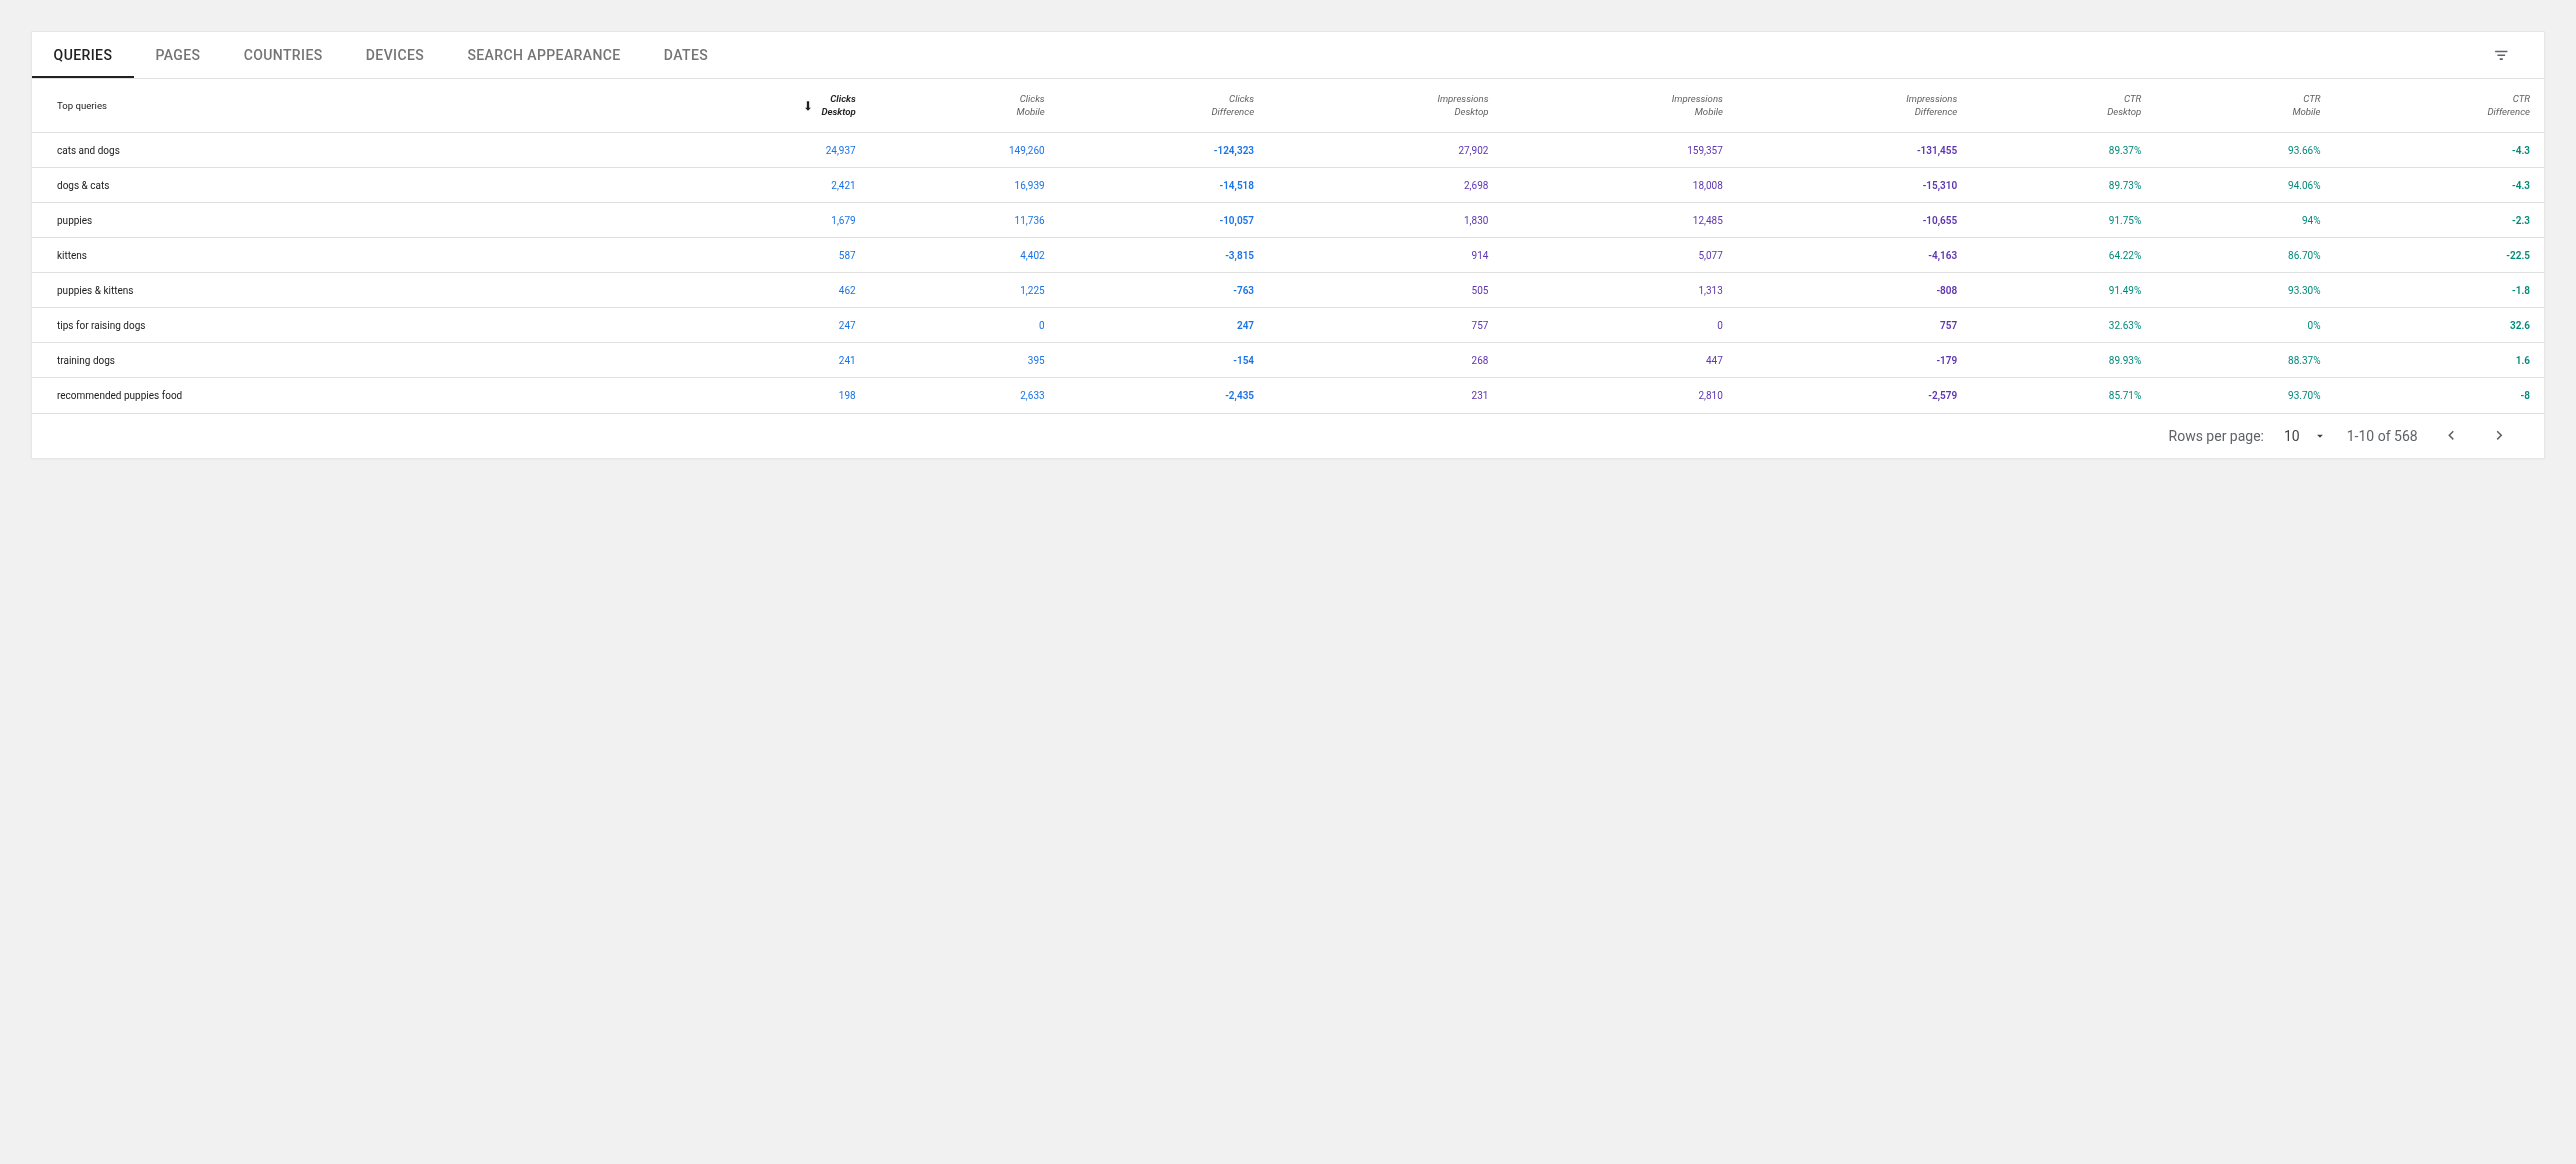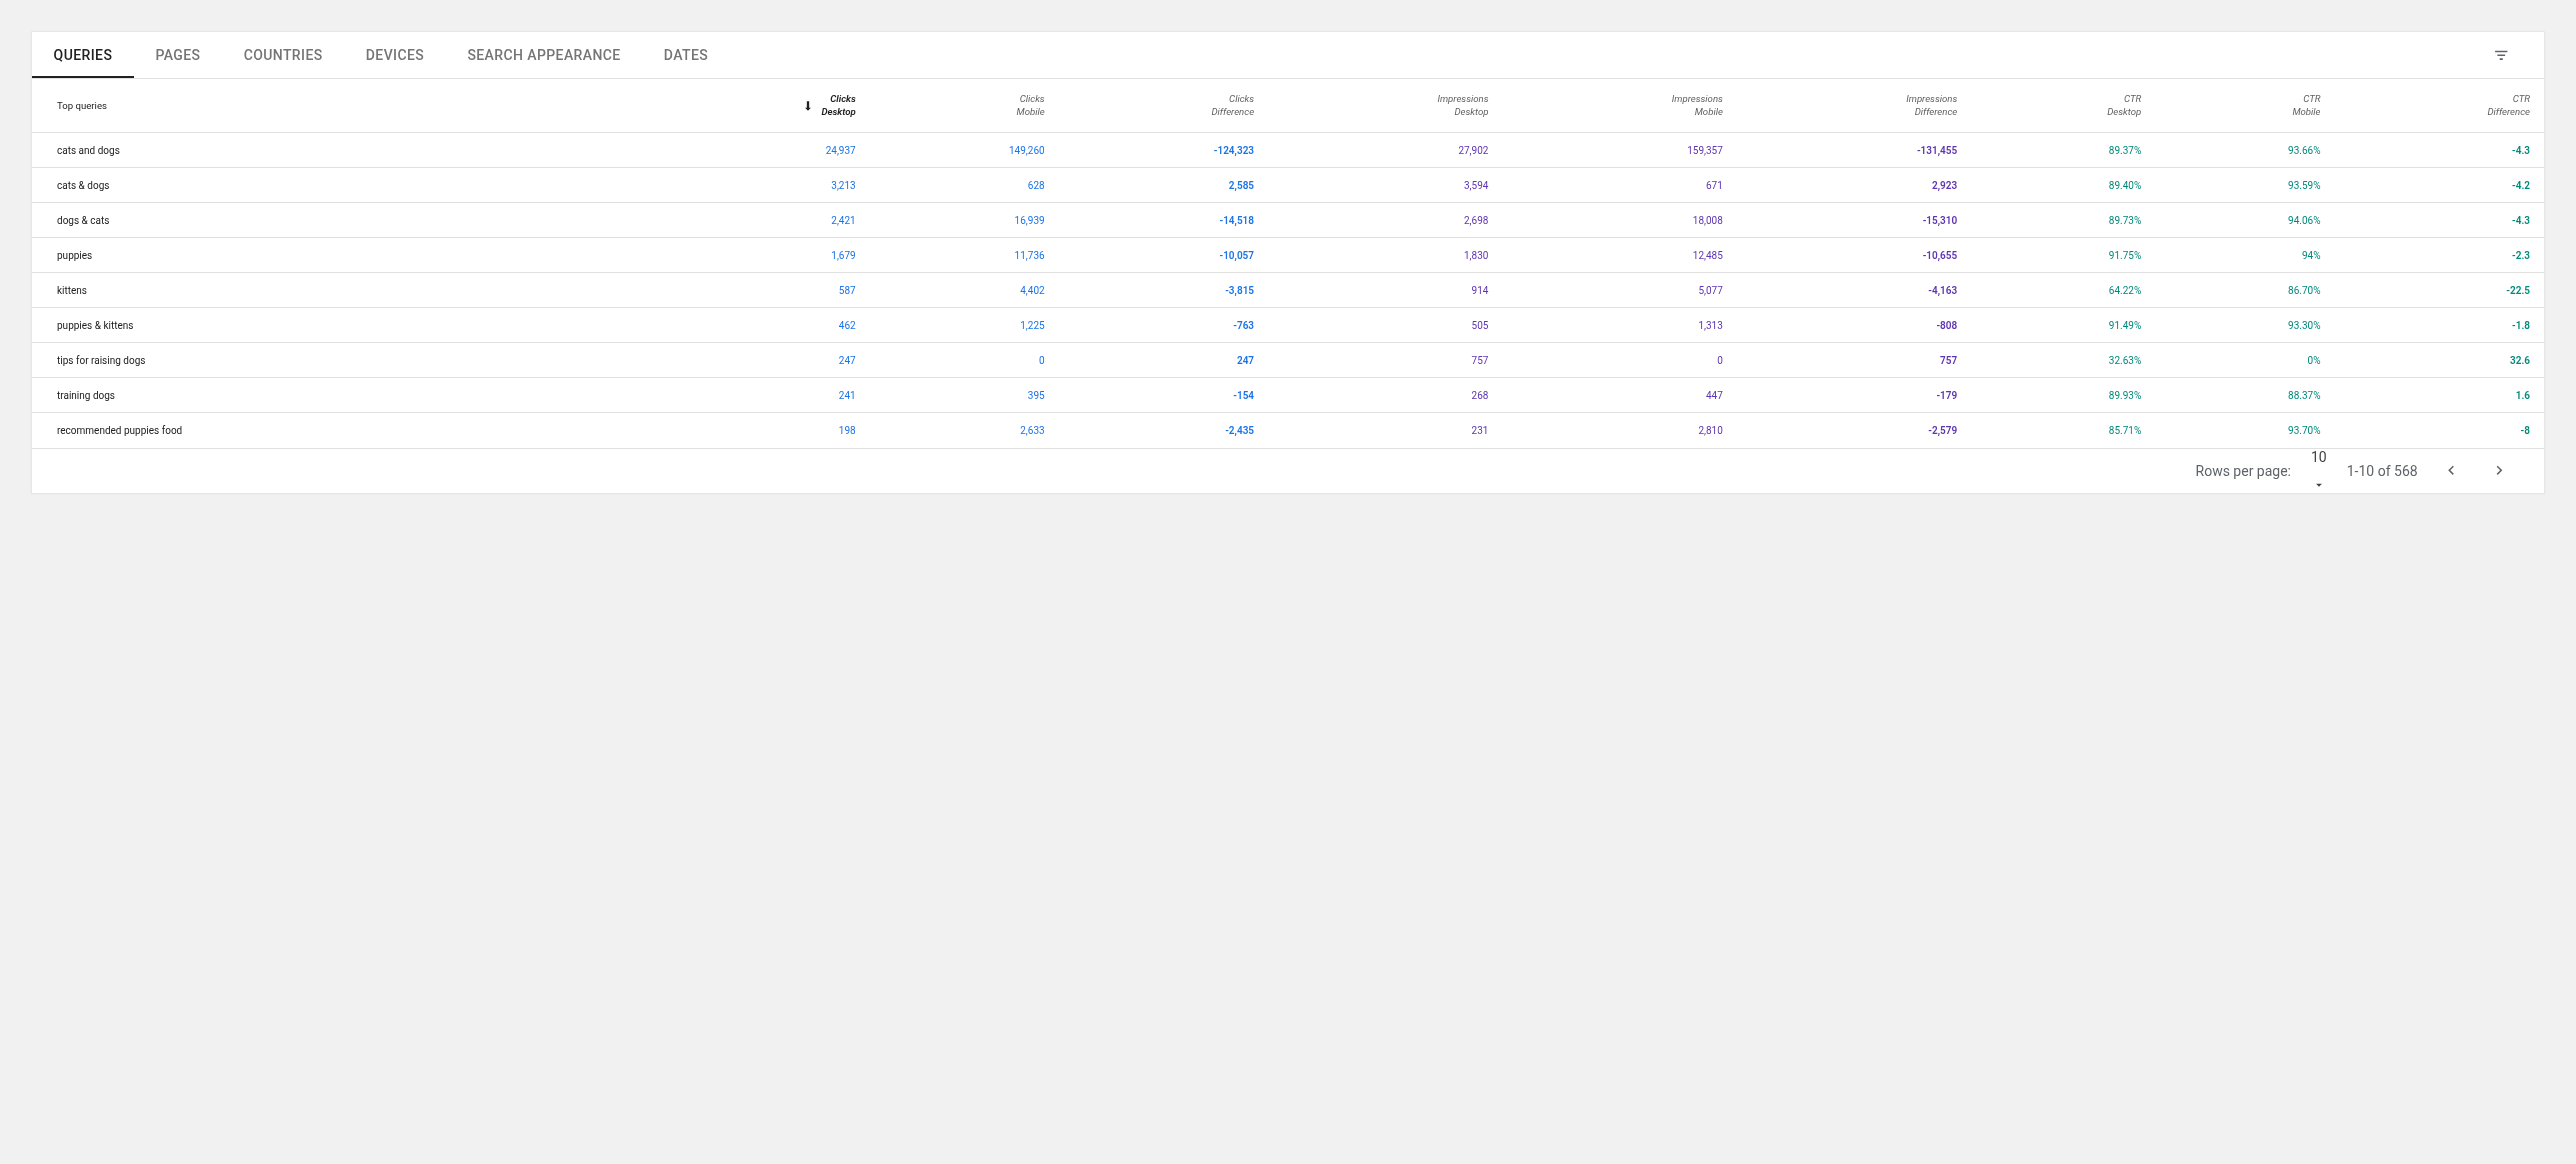--- a/index.html
+++ b/index.html
@@ -133,21 +133,20 @@
     color: #5f6368;
     font-size: 14px;
     border-top: 0.8px solid #e0e0e0;
   }
   .rpp-select {
     display: inline-flex;
     align-items: center;
     gap: 13px;
     color: #424242;
     cursor: pointer;
-    flex-direction: column;
   }
   .pg-btn {
     color: #5f6368;
     cursor: pointer;
     display: inline-flex;
     padding: 4.6px;
   }
   svg.ic-sm { width: 14px; height: 14px; }
   svg.ic-lg { width: 18.5px; height: 18.5px; }
 </style>
@@ -199,32 +198,20 @@
               <td>cats and dogs</td>
               <td class="c-clicks">24,937</td>
               <td class="c-clicks">149,260</td>
               <td class="c-clicks bold">-124,323</td>
               <td class="c-impr">27,902</td>
               <td class="c-impr">159,357</td>
               <td class="c-impr bold">-131,455</td>
               <td class="c-ctr">89.37%</td>
               <td class="c-ctr">93.66%</td>
               <td class="c-ctr bold">-4.3</td>
-            </tr>
-            <tr>
-              <td>cats &amp; dogs</td>
-              <td class="c-clicks">3,213</td>
-              <td class="c-clicks">628</td>
-              <td class="c-clicks bold">2,585</td>
-              <td class="c-impr">3,594</td>
-              <td class="c-impr">671</td>
-              <td class="c-impr bold">2,923</td>
-              <td class="c-ctr">89.40%</td>
-              <td class="c-ctr">93.59%</td>
-              <td class="c-ctr bold">-4.2</td>
             </tr>
             <tr>
               <td>dogs &amp; cats</td>
               <td class="c-clicks">2,421</td>
               <td class="c-clicks">16,939</td>
               <td class="c-clicks bold">-14,518</td>
               <td class="c-impr">2,698</td>
               <td class="c-impr">18,008</td>
               <td class="c-impr bold">-15,310</td>
               <td class="c-ctr">89.73%</td>

